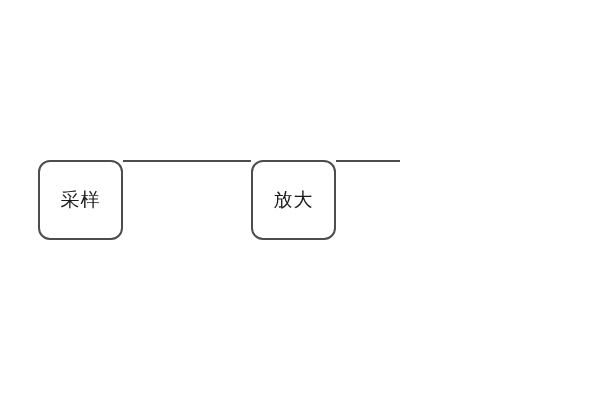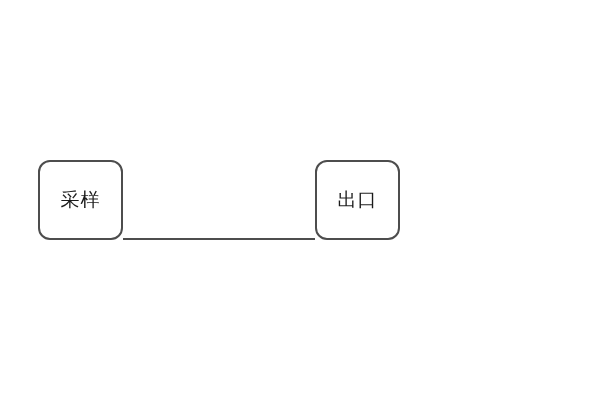--- a/index.html
+++ b/index.html
@@ -15,21 +15,21 @@
     width: 600px;
     height: 400px;
     background: #ffffff;
   }
   .flow-row {
     position: absolute;
     left: 38px;
     top: 160px;
     height: 80px;
     display: flex;
-    align-items: flex-end;
+    align-items: flex-start;
   }
   .node {
     width: 85px;
     height: 80px;
     background: #ffffff;
     border: 2px solid #4d4d4d;
     border-radius: 12px;
     display: flex;
     align-items: center;
     justify-content: center;
@@ -56,21 +56,21 @@
 
     <div class="node">
       <span class="node-label">采样</span>
     </div>
 
     <div class="connector"></div>
 
 
     <div class="connector"></div>
 
+    <div class="node">
+      <span class="node-label">放大</span>
+    </div>
 
     <div class="connector"></div>
 
-    <div class="node">
-      <span class="node-label">出口</span>
-    </div>
 
   </div>
 </div>
 
 </body></html>

